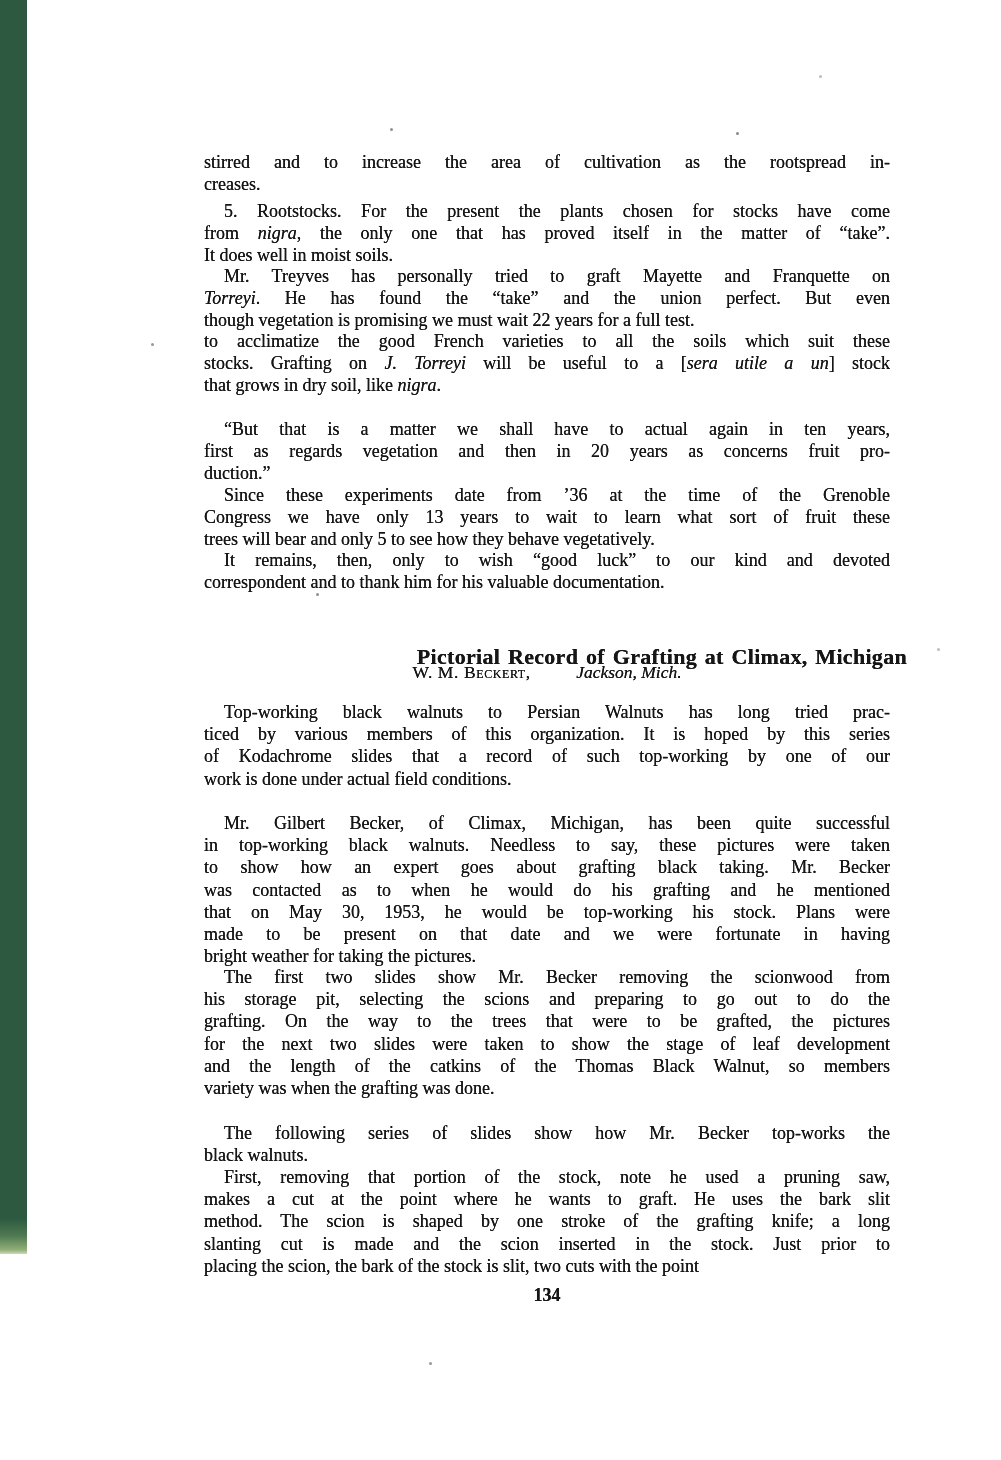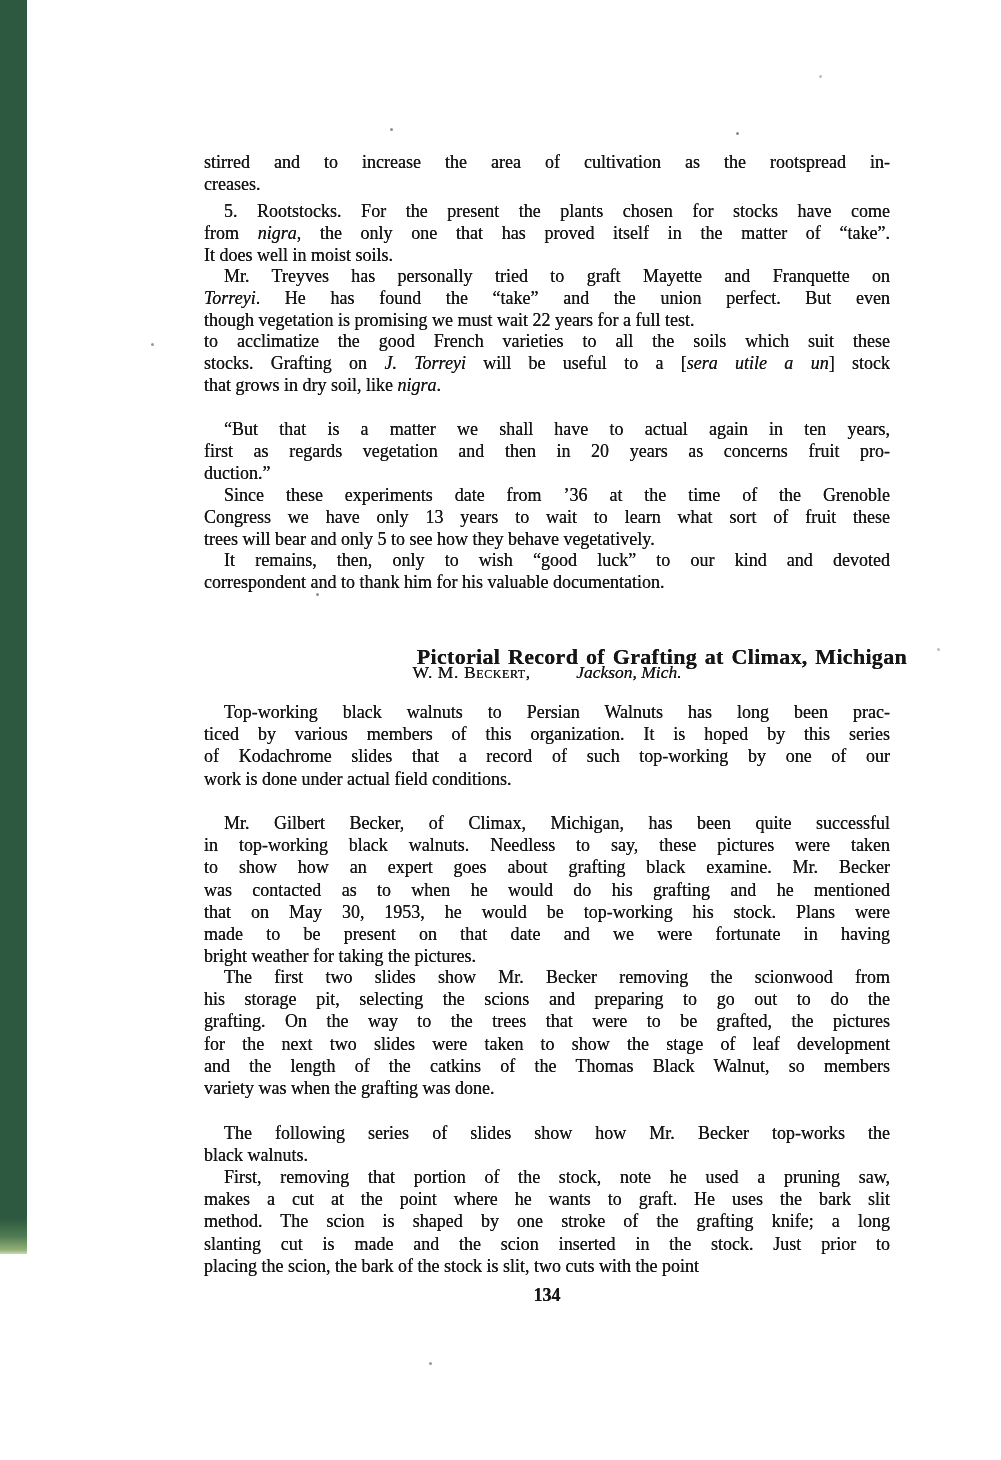--- a/index.html
+++ b/index.html
@@ -112,29 +112,29 @@
       <div class="line last">correspondent and to thank him for his valuable documentation.</div>
     </div>
 
   <h1 class="heading">Pictorial Record of Grafting at Climax, Michigan</h1>
   <div class="byline">
     <span class="byline-name">W. M. Beckert,</span>
     <span class="byline-loc">Jackson, Mich.</span>
   </div>
 
   <div class="para b2" style="top:701px">
-      <div class="line indent">Top-working black walnuts to Persian Walnuts has long been prac-</div>
+      <div class="line indent">Top-working black walnuts to Persian Walnuts has long tried prac-</div>
       <div class="line">ticed by various members of this organization. It is hoped by this series</div>
       <div class="line">of Kodachrome slides that a record of such top-working by one of our</div>
       <div class="line last">work is done under actual field conditions.</div>
     </div>
   <div class="para b2" style="top:812px">
       <div class="line indent">Mr. Gilbert Becker, of Climax, Michigan, has been quite successful</div>
       <div class="line">in top-working black walnuts. Needless to say, these pictures were taken</div>
-      <div class="line">to show how an expert goes about grafting black examine. Mr. Becker</div>
+      <div class="line">to show how an expert goes about grafting black taking. Mr. Becker</div>
       <div class="line">was contacted as to when he would do his grafting and he mentioned</div>
       <div class="line">that on May 30, 1953, he would be top-working his stock. Plans were</div>
       <div class="line">made to be present on that date and we were fortunate in having</div>
       <div class="line last">bright weather for taking the pictures.</div>
     </div>
   <div class="para b2" style="top:966px">
       <div class="line indent">The first two slides show Mr. Becker removing the scionwood from</div>
       <div class="line">his storage pit, selecting the scions and preparing to go out to do the</div>
       <div class="line">grafting. On the way to the trees that were to be grafted, the pictures</div>
       <div class="line">for the next two slides were taken to show the stage of leaf development</div>

